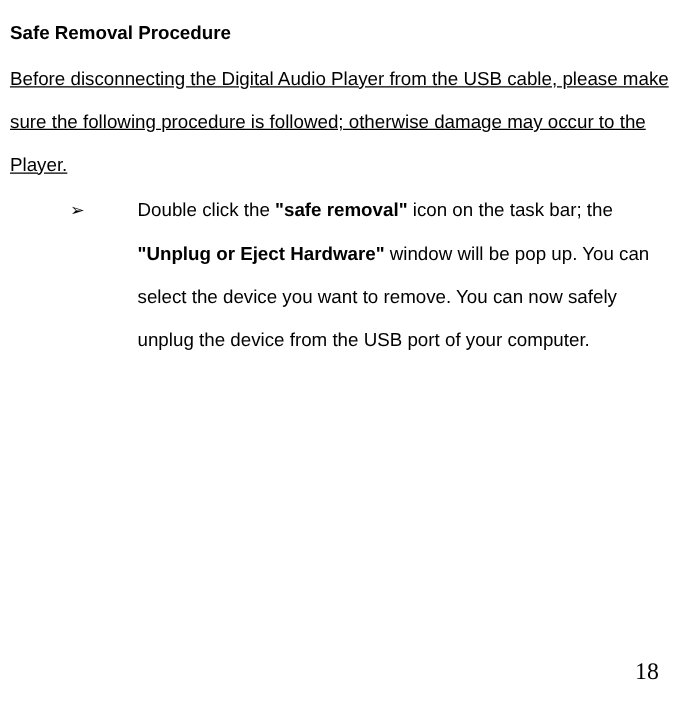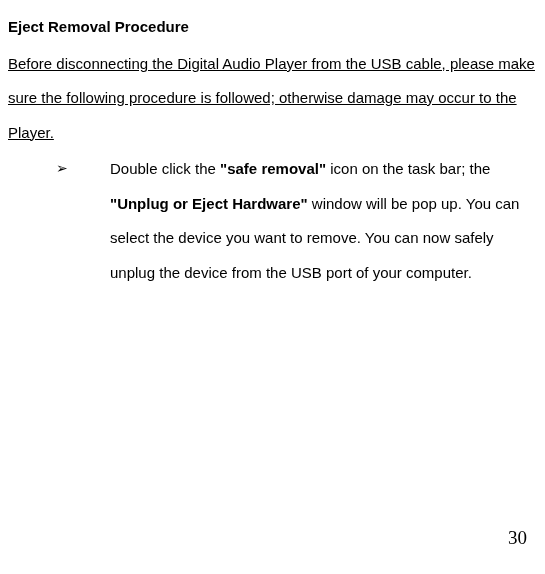--- a/index.html
+++ b/index.html
@@ -46,24 +46,24 @@
       position: absolute;
       bottom: 14px;
       right: 18px;
       font-family: "Times New Roman", serif;
       font-size: 19px;
     }
   </style>
 </head>
 <body>
 
-<div class="heading">Eject Removal Procedure</div>
+<div class="heading">Safe Removal Procedure</div>
 
 <div class="intro">Before disconnecting the Digital Audio Player from the USB cable, please make sure the following procedure is followed; otherwise damage may occur to the Player.</div>
 
 <div class="bullet-item">
   <span class="bullet-marker">➢</span>
   <span class="bullet-text">
     <span>Double click the </span><span class="bold">"</span><span class="bold">safe removal</span><span class="bold">"</span><span> icon on the task bar; the </span><span class="bold">"</span><span class="bold">Unplug or Eject Hardware</span><span class="bold">"</span><span> window will be pop up. You can select the device you want to remove. You can now safely unplug the device from the USB port of your computer.</span>
   </span>
 </div>
 
-<div class="page-num">30</div>
+<div class="page-num">18</div>
 
 </body></html>

